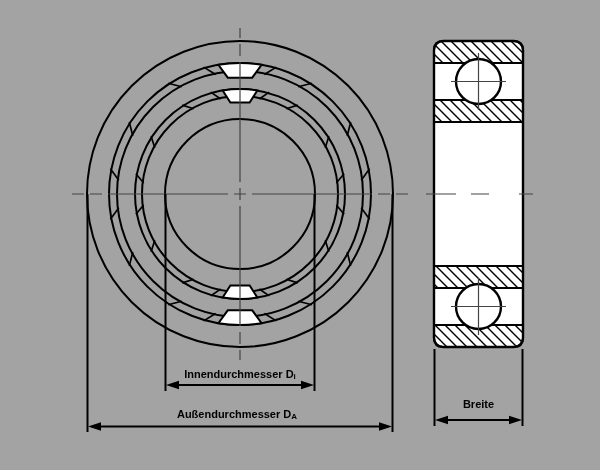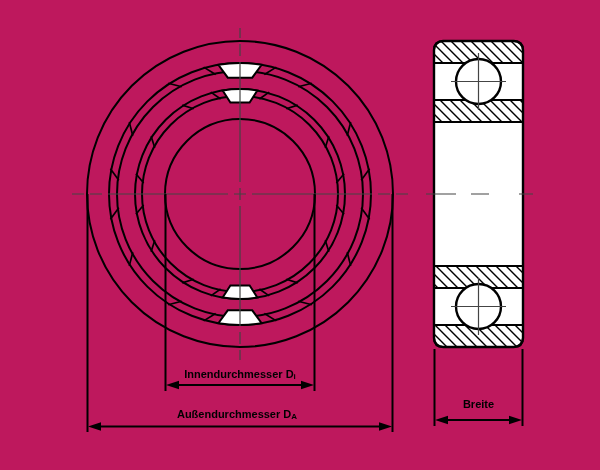--- a/index.html
+++ b/index.html
@@ -1,16 +1,16 @@
 <!DOCTYPE html>
 <html><head>
 <meta charset="utf-8">
 <style>
   html,body{margin:0;padding:0;background:#fff;}
-  .stage{width:600px;height:470px;position:relative;background:#be185d;overflow:hidden;}
+  .stage{width:600px;height:470px;position:relative;background:#a3a3a3;overflow:hidden;}
   svg text{font-family:"Liberation Sans","DejaVu Sans",sans-serif;font-weight:bold;font-size:11px;fill:#000;}
   svg .sub{font-size:8px;}
 </style>
 </head>
 <body>
 
 <div class="stage">
 <svg width="600" height="470" viewBox="0 0 600 470">
   <defs>
     <pattern id="hatch" width="10" height="10" patternUnits="userSpaceOnUse">

